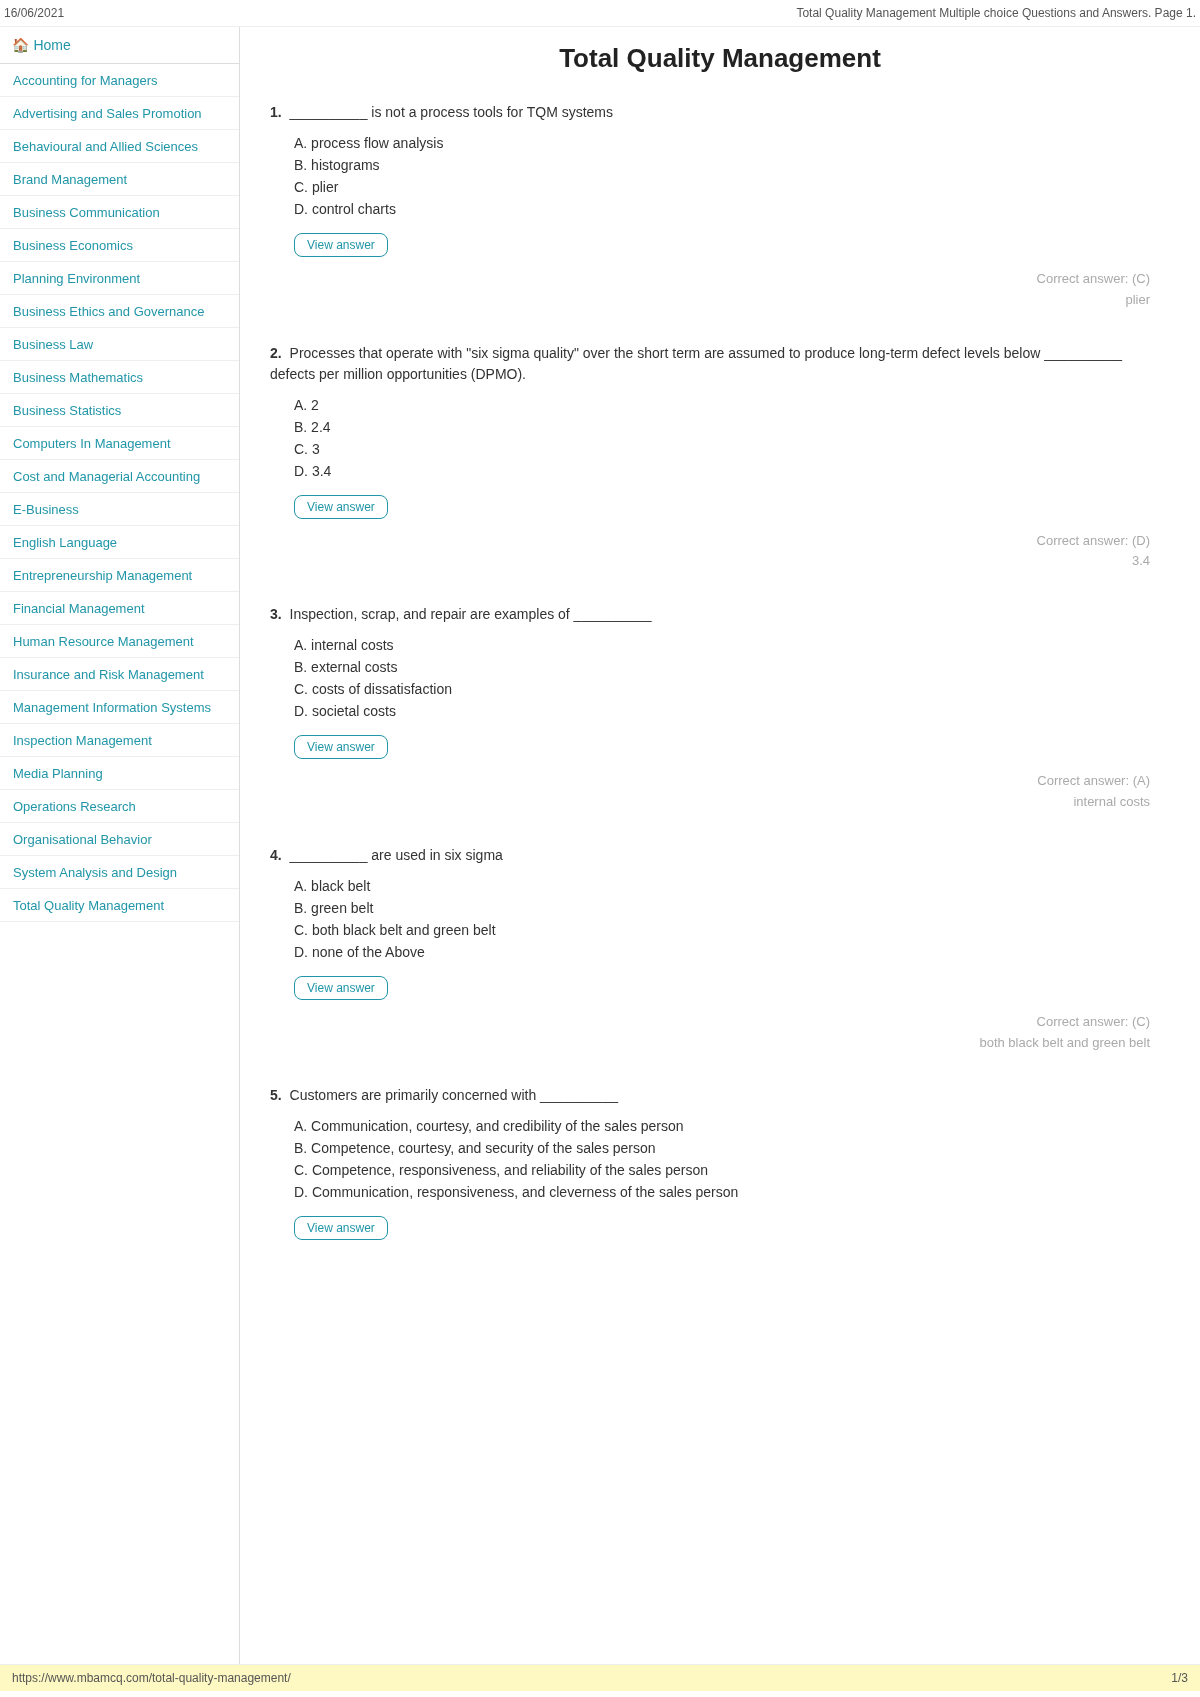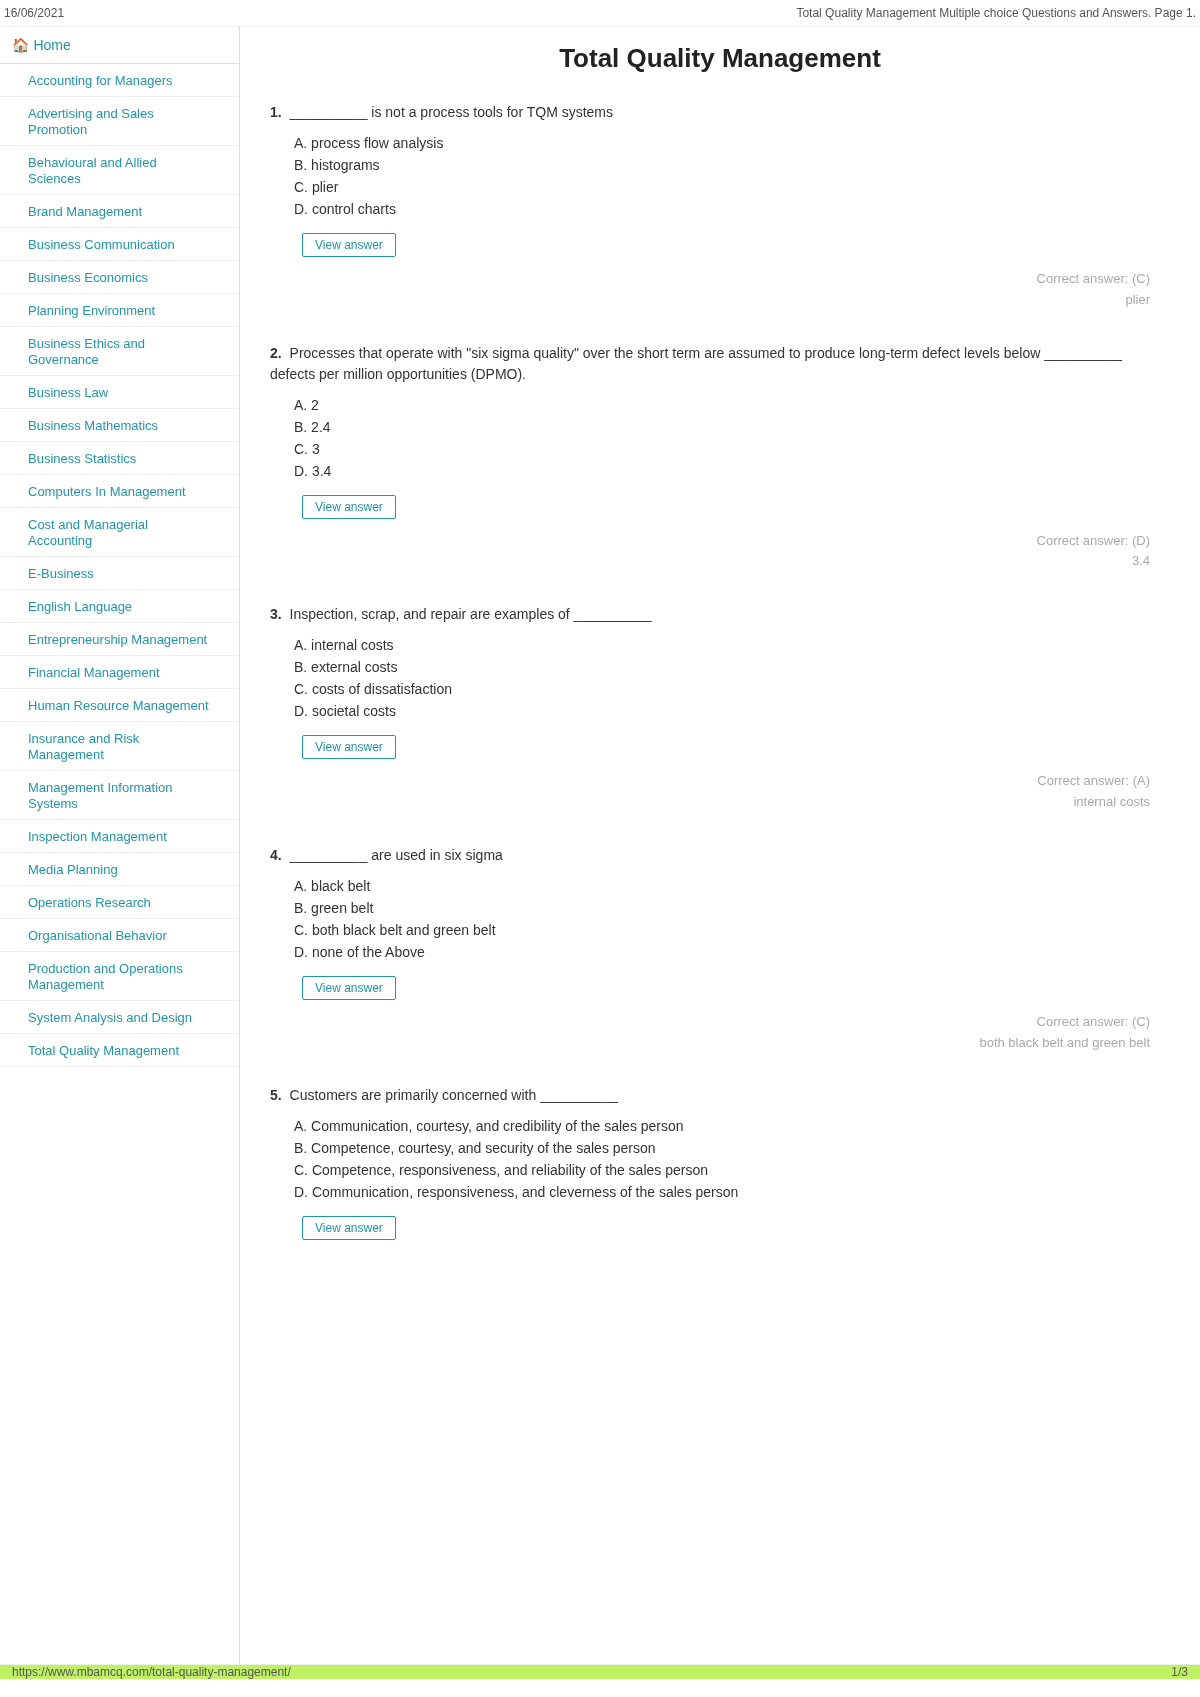--- a/index.html
+++ b/index.html
@@ -34,21 +34,21 @@
     }
     .sidebar-home a {
       color: #2196a8;
       text-decoration: none;
       font-size: 14px;
       display: flex;
       align-items: center;
       gap: 4px;
     }
     .sidebar-item {
-      padding: 8px 28px;
+      padding: 8px 13px;
       border-bottom: 1px solid #eee;
     }
     .sidebar-item a {
       color: #2196a8;
       text-decoration: none;
       font-size: 13px;
     }
     .main-content {
       flex: 1;
       padding: 16px 30px 30px 30px;
@@ -85,45 +85,45 @@
       margin-right: 4px;
     }
     .option {
       margin: 6px 0 6px 24px;
       font-size: 14px;
       color: #333;
     }
     .view-answer-btn {
       display: inline-block;
       margin-top: 10px;
-      margin-left: 32px;
+      margin-left: 24px;
       padding: 4px 12px;
       font-size: 12px;
       color: #2196a8;
       border: 1px solid #2196a8;
       background: #fff;
       cursor: pointer;
-      border-radius: 2px;
+      border-radius: 8px;
     }
     .correct-answer {
       text-align: right;
       font-size: 13px;
       color: #aaa;
       margin-top: 12px;
       margin-right: 20px;
       line-height: 1.6;
     }
     .bottom-bar {
       display: flex;
       justify-content: space-between;
-      padding: 0 12px;
+      padding: 6px 12px;
       font-size: 12px;
       color: #555;
       border-top: 1px solid #eee;
-      background: #bef264;
+      background: #fef9c3;
     }
   </style>
 </head>
 <body>
 
 <div class="top-bar">
   <span>16/06/2021</span>
   <span>Total Quality Management Multiple choice Questions and Answers. Page 1.</span>
 </div>
 
@@ -152,21 +152,20 @@
       <div class="sidebar-item"><a href="#">English Language</a></div>
       <div class="sidebar-item"><a href="#">Entrepreneurship Management</a></div>
       <div class="sidebar-item"><a href="#">Financial Management</a></div>
       <div class="sidebar-item"><a href="#">Human Resource Management</a></div>
       <div class="sidebar-item"><a href="#">Insurance and Risk Management</a></div>
       <div class="sidebar-item"><a href="#">Management Information Systems</a></div>
       <div class="sidebar-item"><a href="#">Inspection Management</a></div>
       <div class="sidebar-item"><a href="#">Media Planning</a></div>
       <div class="sidebar-item"><a href="#">Operations Research</a></div>
       <div class="sidebar-item"><a href="#">Organisational Behavior</a></div>
-      <div class="sidebar-item"><a href="#">Production and Operations Management</a></div>
       <div class="sidebar-item"><a href="#">System Analysis and Design</a></div>
       <div class="sidebar-item"><a href="#">Total Quality Management</a></div>
     </div>
 
   <div class="main-content">
 
     <h1 class="page-heading">Total Quality Management</h1>
 
     <div id="questions-container">
         <div class="question-block"><div class="question-text"><span class="question-number">1.</span> __________ is not a process tools for TQM systems</div><div class="option"><span>A.</span> process flow analysis</div><div class="option"><span>B.</span> histograms</div><div class="option"><span>C.</span> plier</div><div class="option"><span>D.</span> control charts</div><button class="view-answer-btn">View answer</button><div class="correct-answer">Correct answer: (C)<br>plier</div></div>

